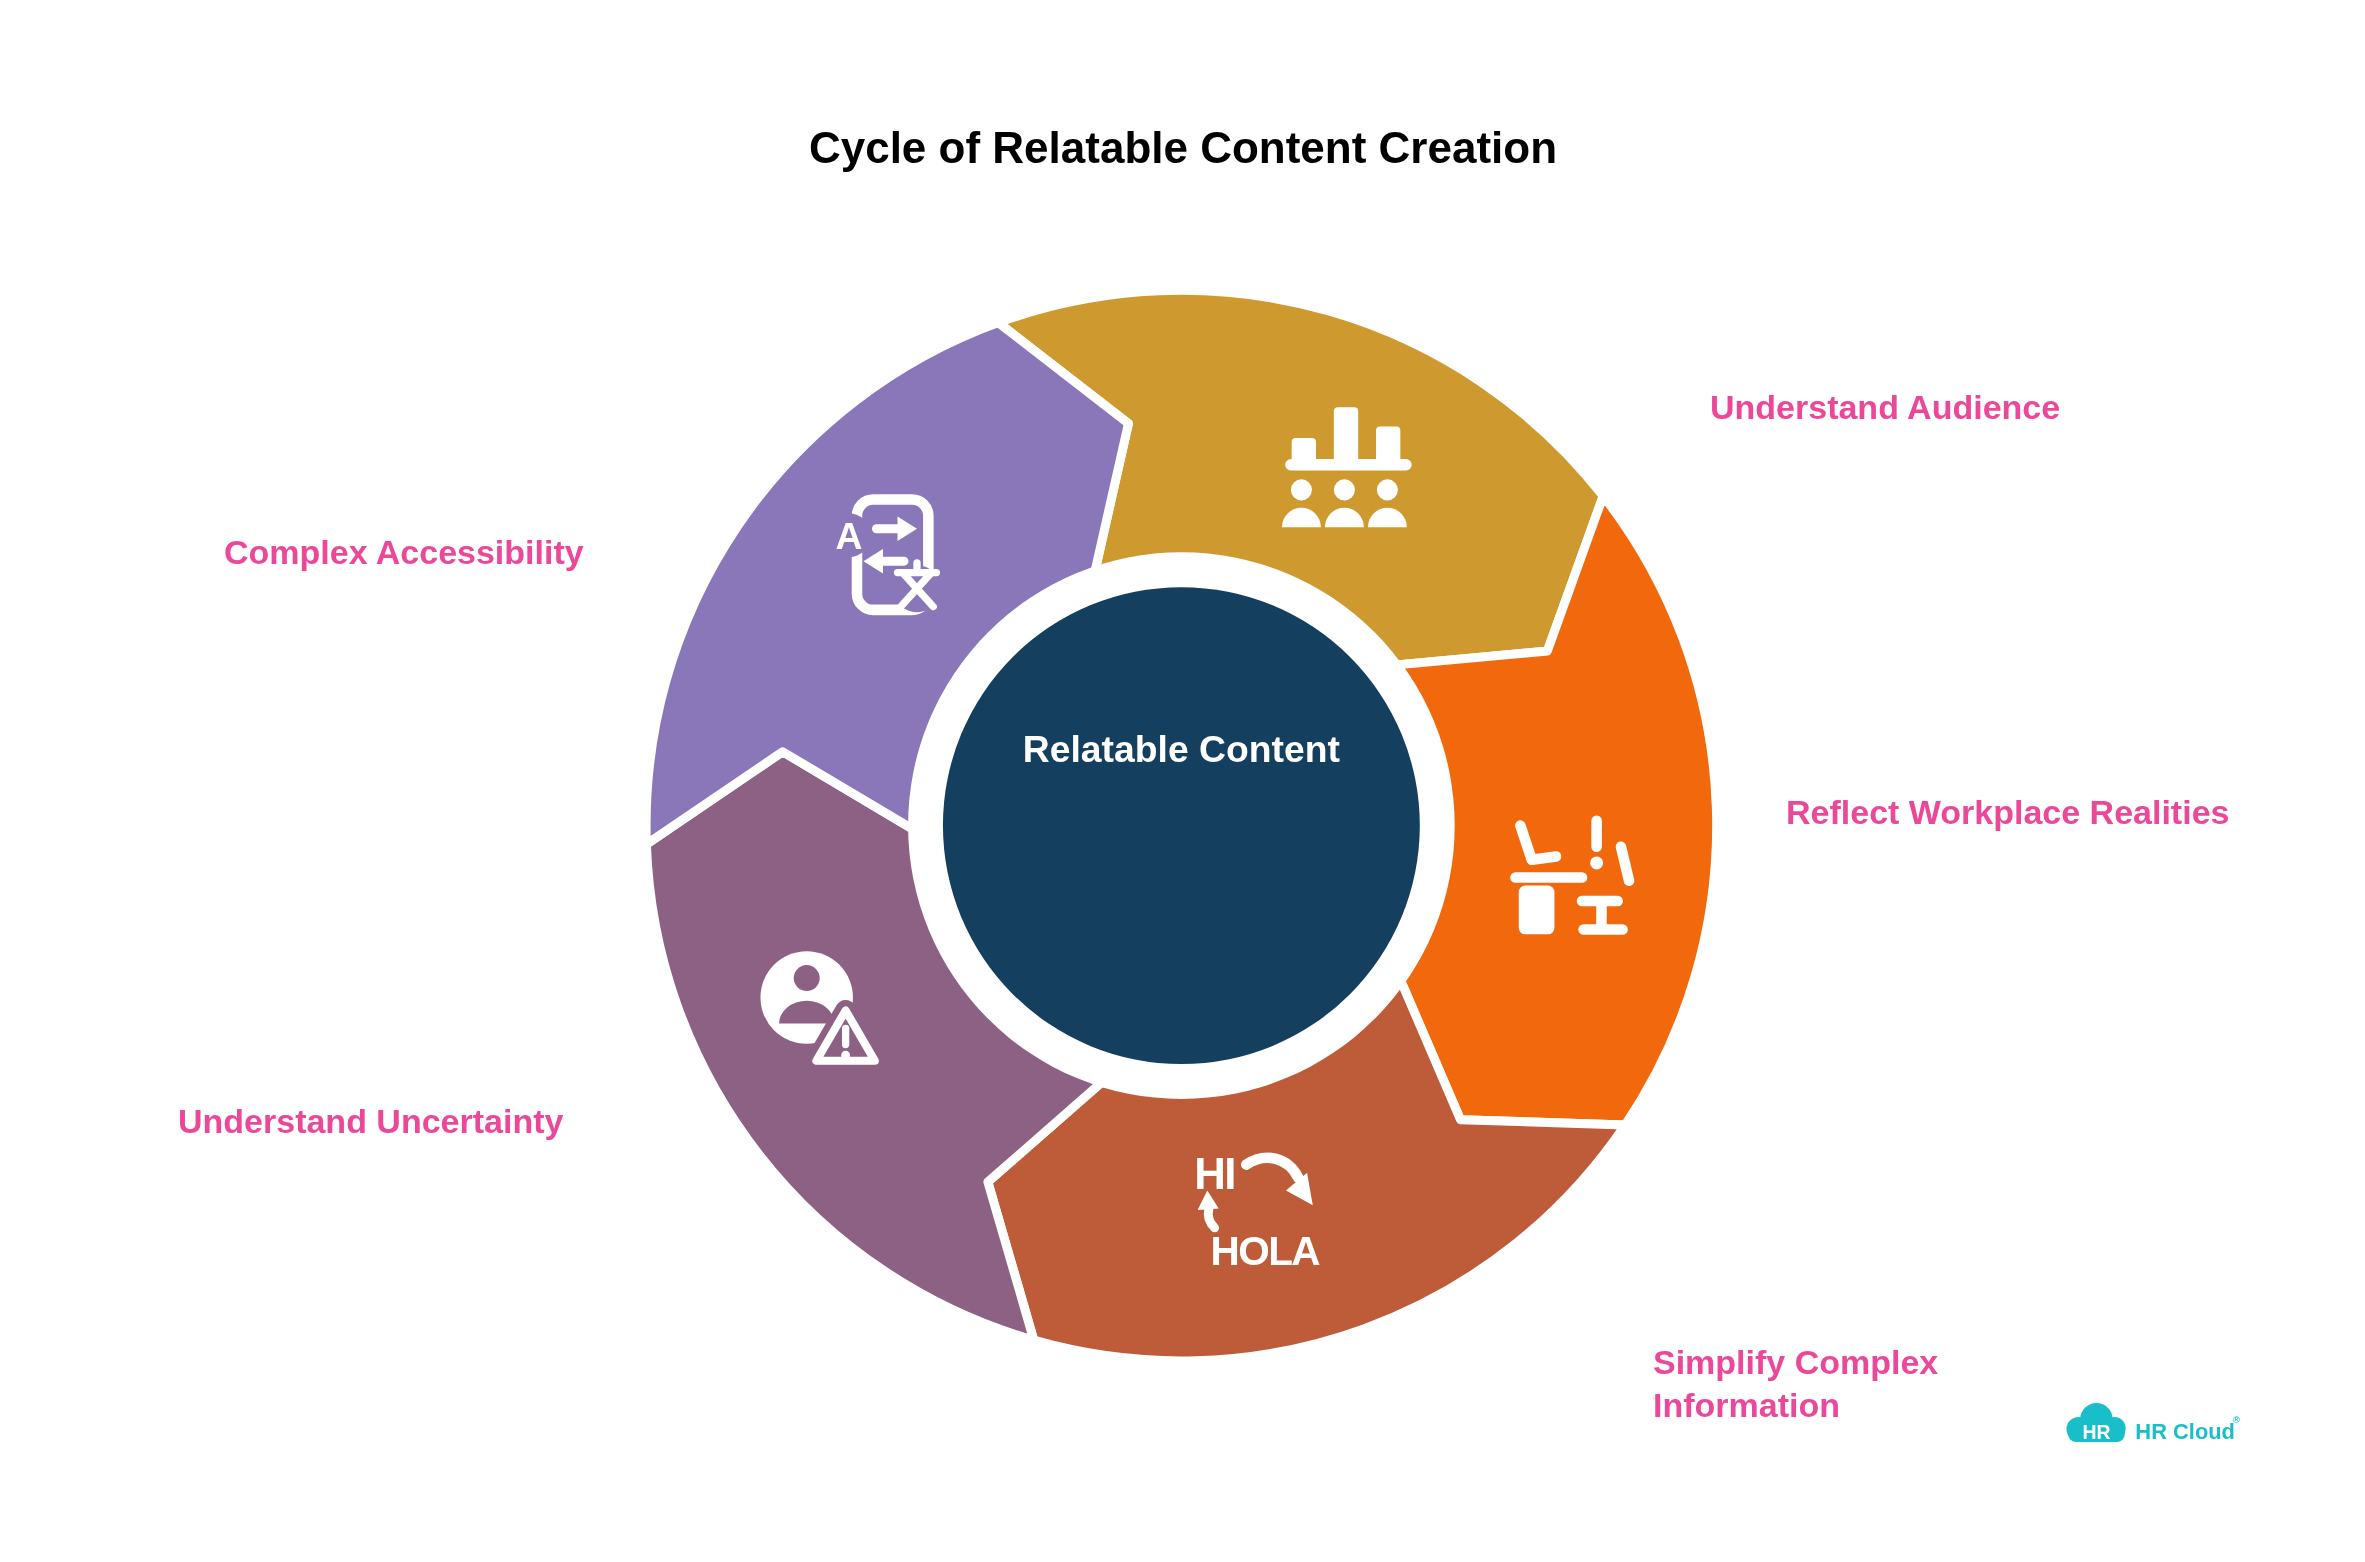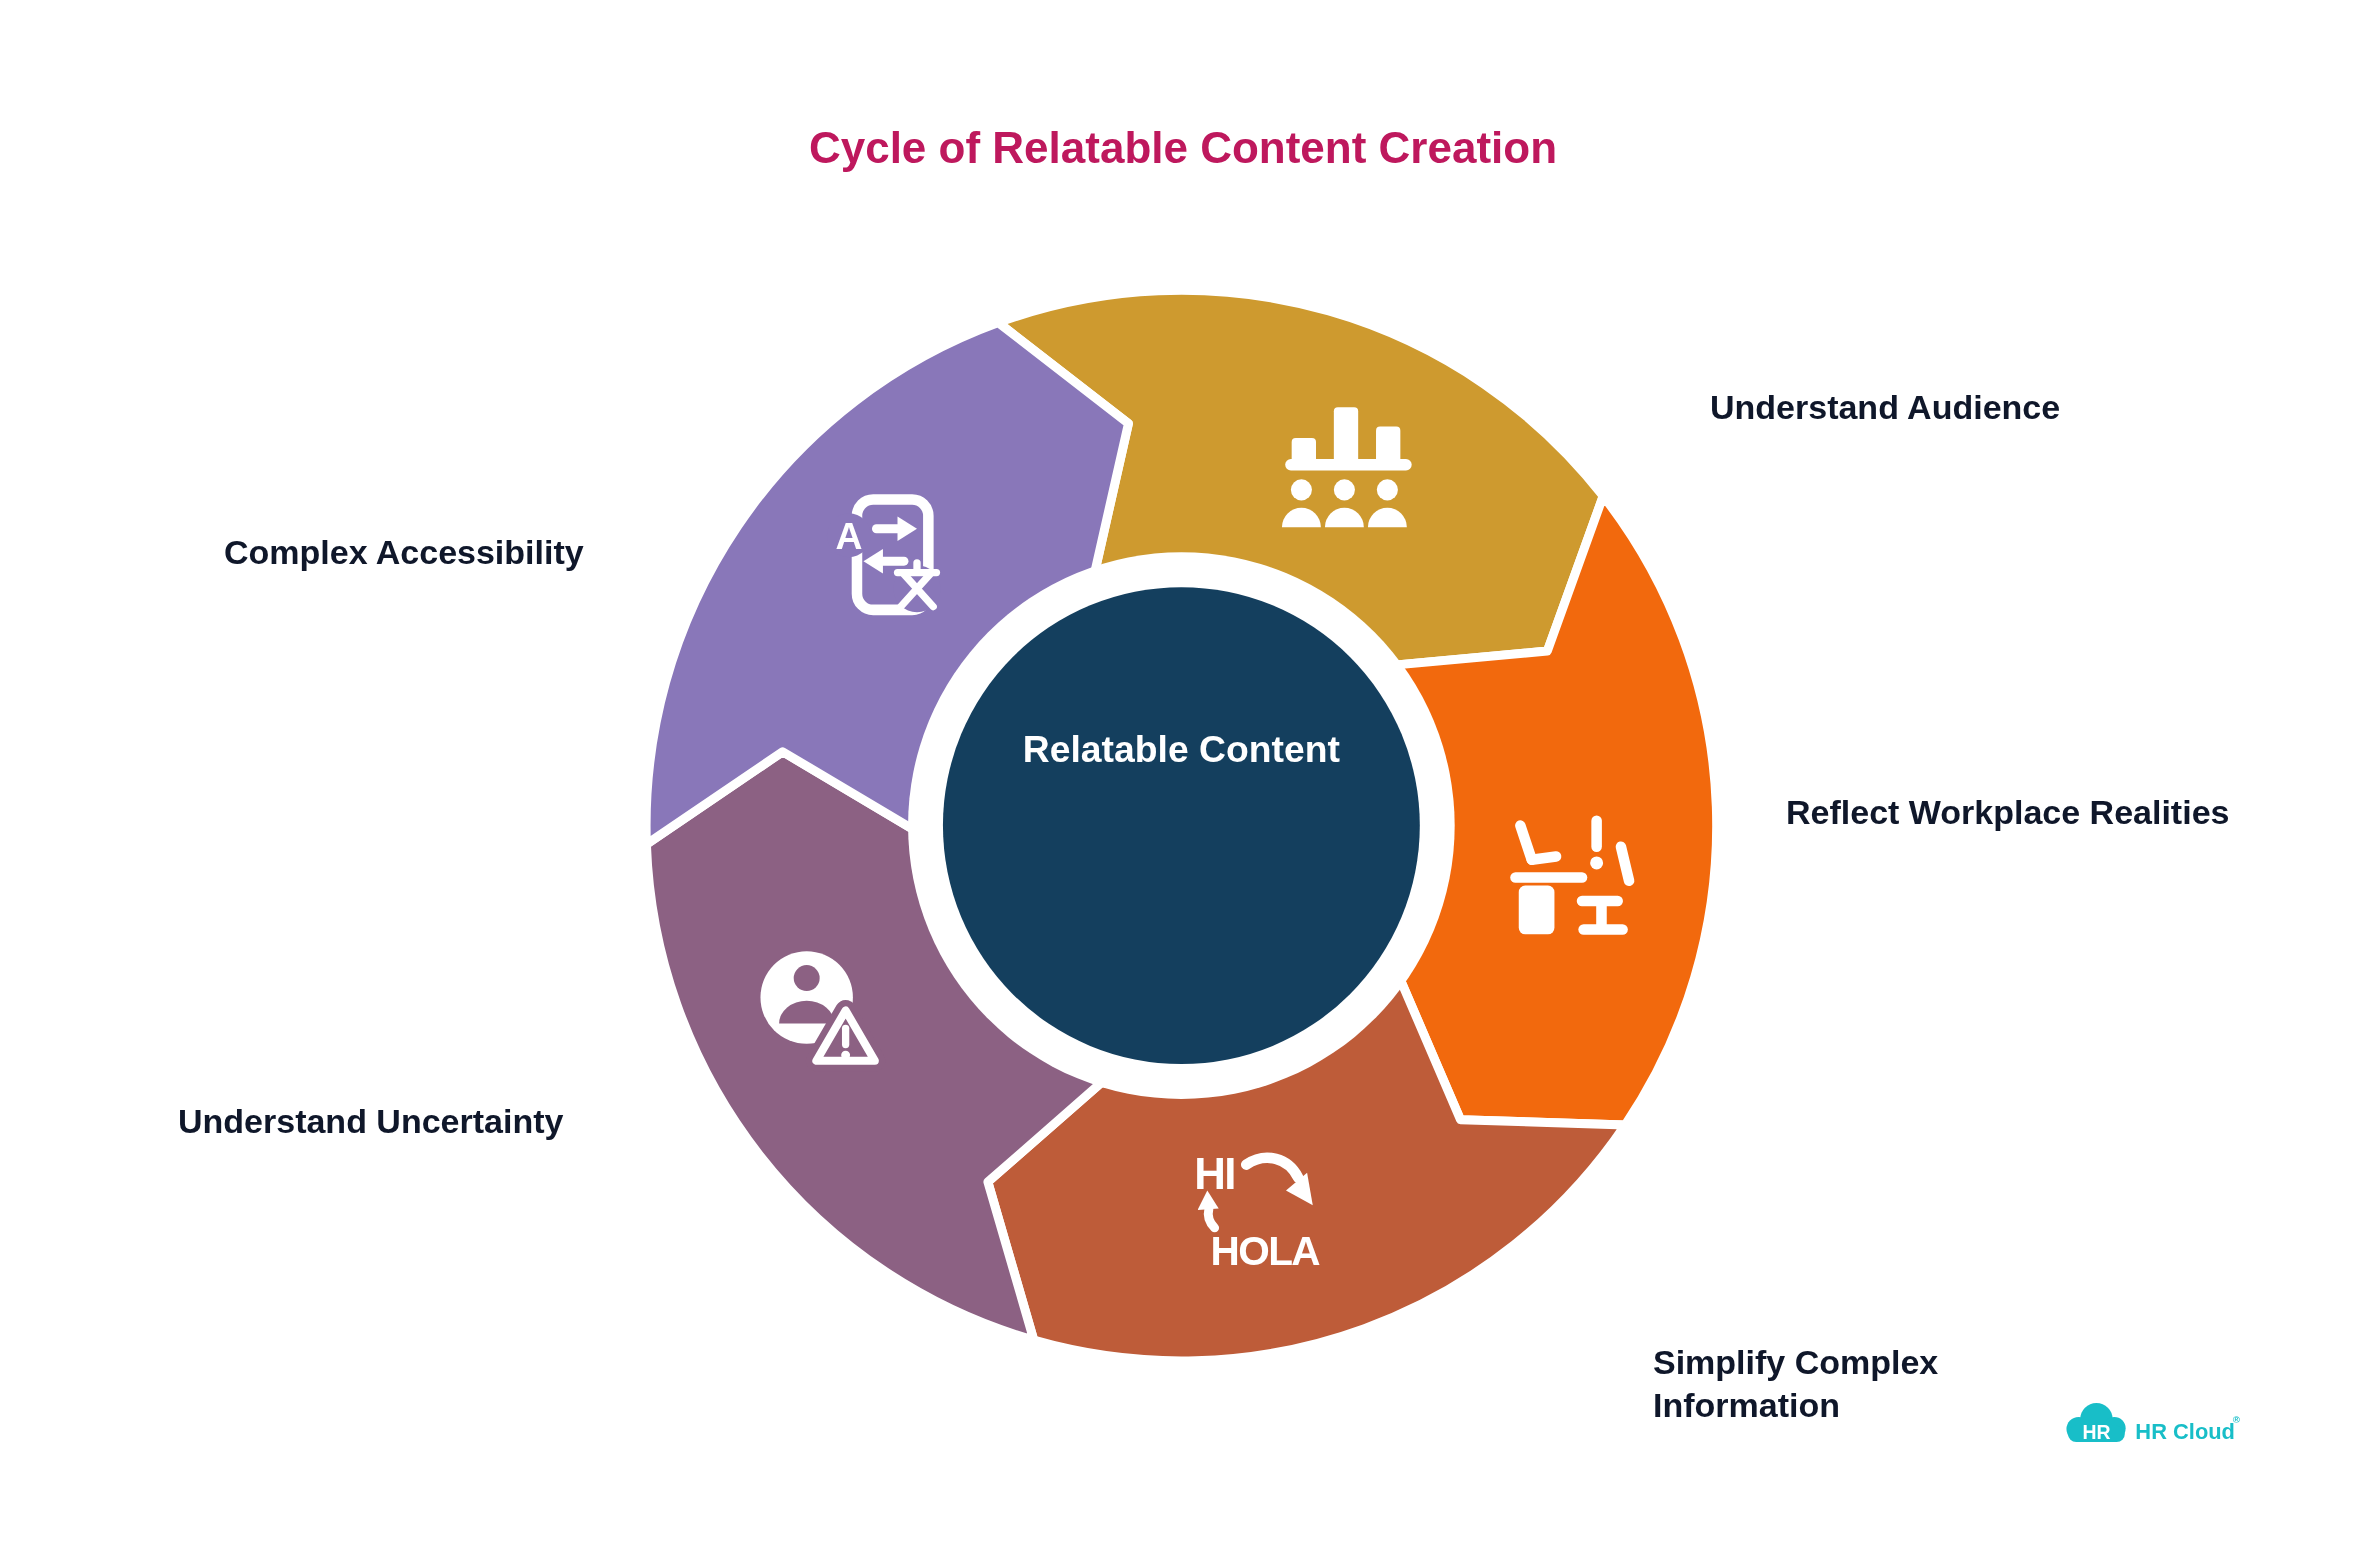--- a/index.html
+++ b/index.html
@@ -2,25 +2,25 @@
 <html style="font-size:13px"><head>
 <meta charset="utf-8">
 <style>
   html,body{margin:0;padding:0;background:#ffffff;}
   body{
     width:2366px;height:1562px;position:relative;overflow:hidden;
     font-family:"Liberation Sans","DejaVu Sans",sans-serif;
   }
   .title{
     position:absolute;top:123px;left:0;width:100%;
-    text-align:center;font-size:44px;font-weight:bold;color:#be185d;
+    text-align:center;font-size:44px;font-weight:bold;color:#000000;
     letter-spacing:0px;
   }
   .seg-label{
-    position:absolute;font-size:34px;font-weight:bold;color:#0f172a;line-height:1.25;
+    position:absolute;font-size:34px;font-weight:bold;color:#ec4899;line-height:1.25;
   }
   #lbl-understand{left:1710px;top:386px;}
   #lbl-reflect{left:1786px;top:771px;margin-top:20px;}
   #lbl-simplify{left:1653px;top:1341px;width:381px;}
   #lbl-acknowledge{left:178px;top:1100px;}
   #lbl-ensure{left:224px;top:531px;}
   #wheel-svg{position:absolute;left:0;top:0;}
   #logo-svg{position:absolute;left:2051px;top:1395px;}
   .logo-name{font-size:27px;font-weight:bold;fill:#18BEC8;}
   .logo-reg{font-size:12px;font-weight:bold;fill:#18BEC8;}

